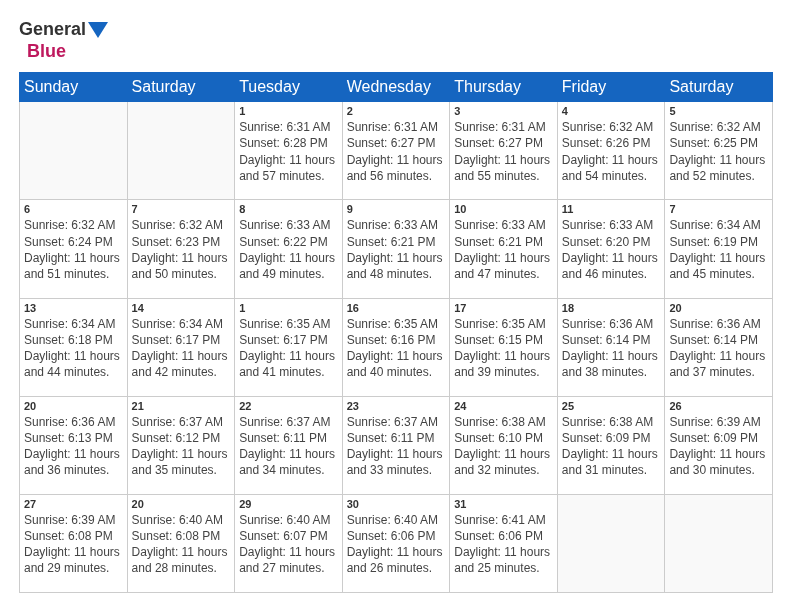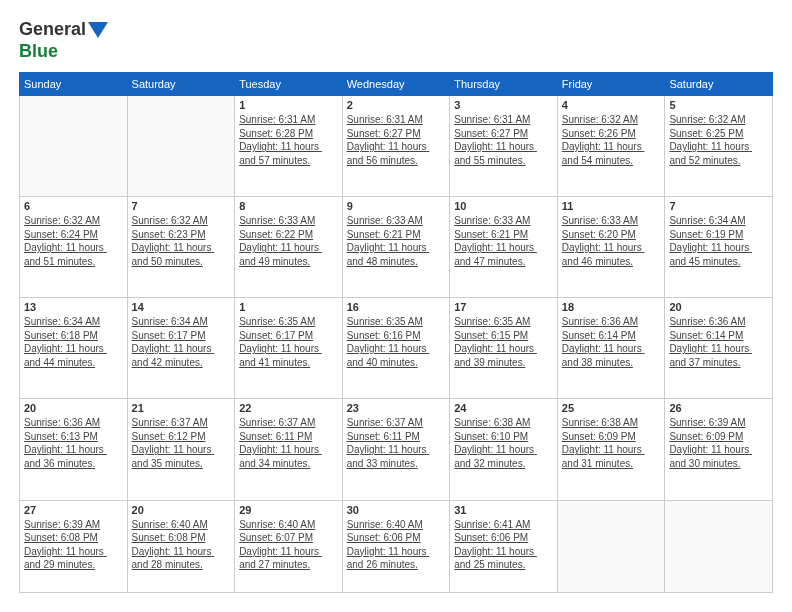--- a/index.html
+++ b/index.html
@@ -44,62 +44,61 @@
       flex: 1;
       border-collapse: collapse;
       width: 100%;
       font-size: 9.5px;
     }
     .calendar th {
       background-color: #1565c0;
       color: #fff;
       padding: 5px 4px;
       text-align: left;
-      font-size: 11px;
+      font-size: 16px;
       font-weight: normal;
       border: 1px solid #1565c0;
     }
     .calendar td {
       border: 1px solid #ccc;
       vertical-align: top;
       padding: 3px 4px;
       width: 14.28%;
       height: 82px;
     }
     .day-num {
       font-size: 11px;
       font-weight: bold;
       color: #333;
       display: block;
       margin-bottom: 2px;
     }
     .day-info {
       color: #444;
-      font-size: 10px;
+      font-size: 12px;
       line-height: 1.35;
-      text-decoration: underline;
     }
     .empty-cell {
       background: #f9f9f9;
     }
     .last-row td {
       height: 75px;
     }
   </style>
 </head>
 <body>
 
 <div class="page">
   <div class="header">
     <div class="logo">
   <div style="line-height:1.2">
     <div style="font-size:18px;font-weight:bold;color:#333;">General<svg style="display:inline-block;vertical-align:middle;margin-left:2px" width="20" height="16" viewBox="0 0 20 16">
               <polygon points="0,0 20,0 10,16" fill="#1565c0"></polygon>
             </svg></div>
-    <div style="font-size:18px;font-weight:bold;color:#15803d;">Blue</div>
+    <div style="font-size:18px;font-weight:bold;color:#be185d;margin-left:8px;">Blue</div>
   </div>
 </div>
     <div class="title-block">
       <div class="month-title"></div>
       <div class="location"></div>
     </div>
   </div>
 
   <table class="calendar">
     <thead>

